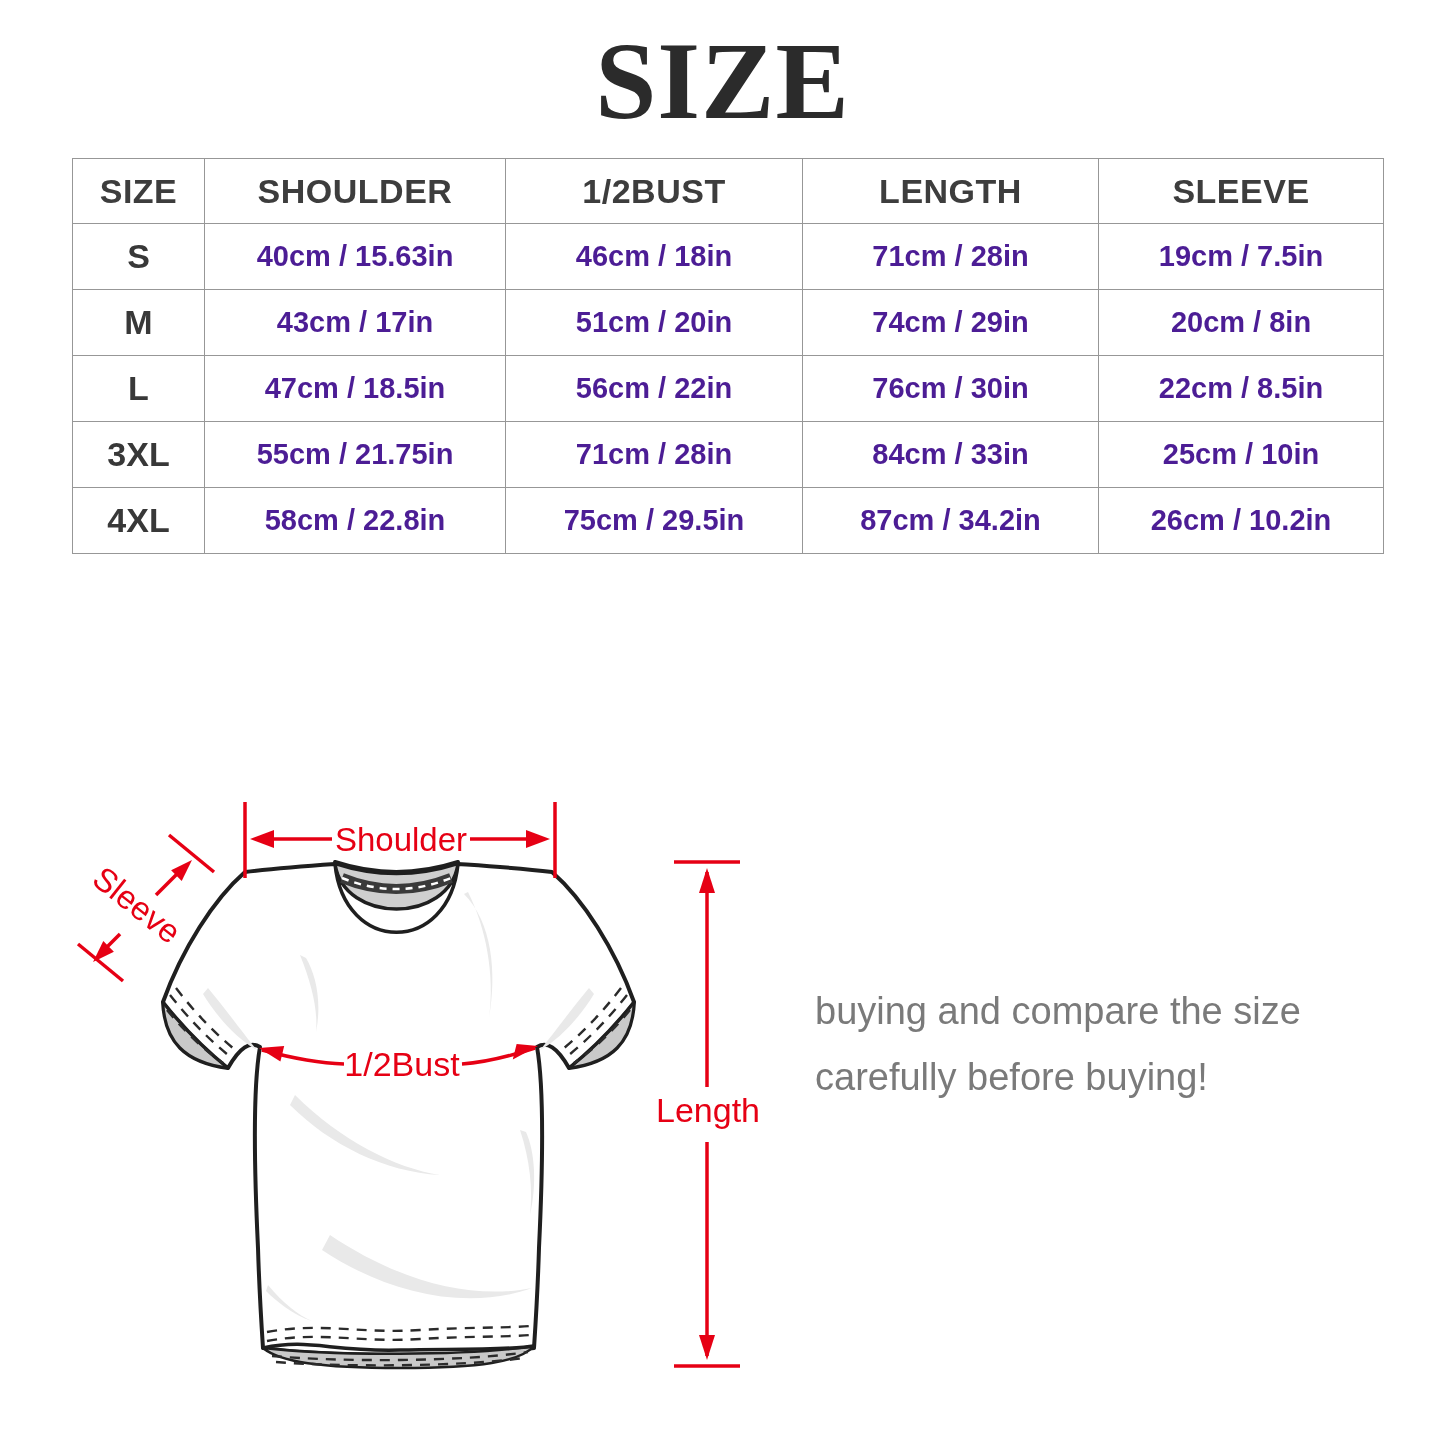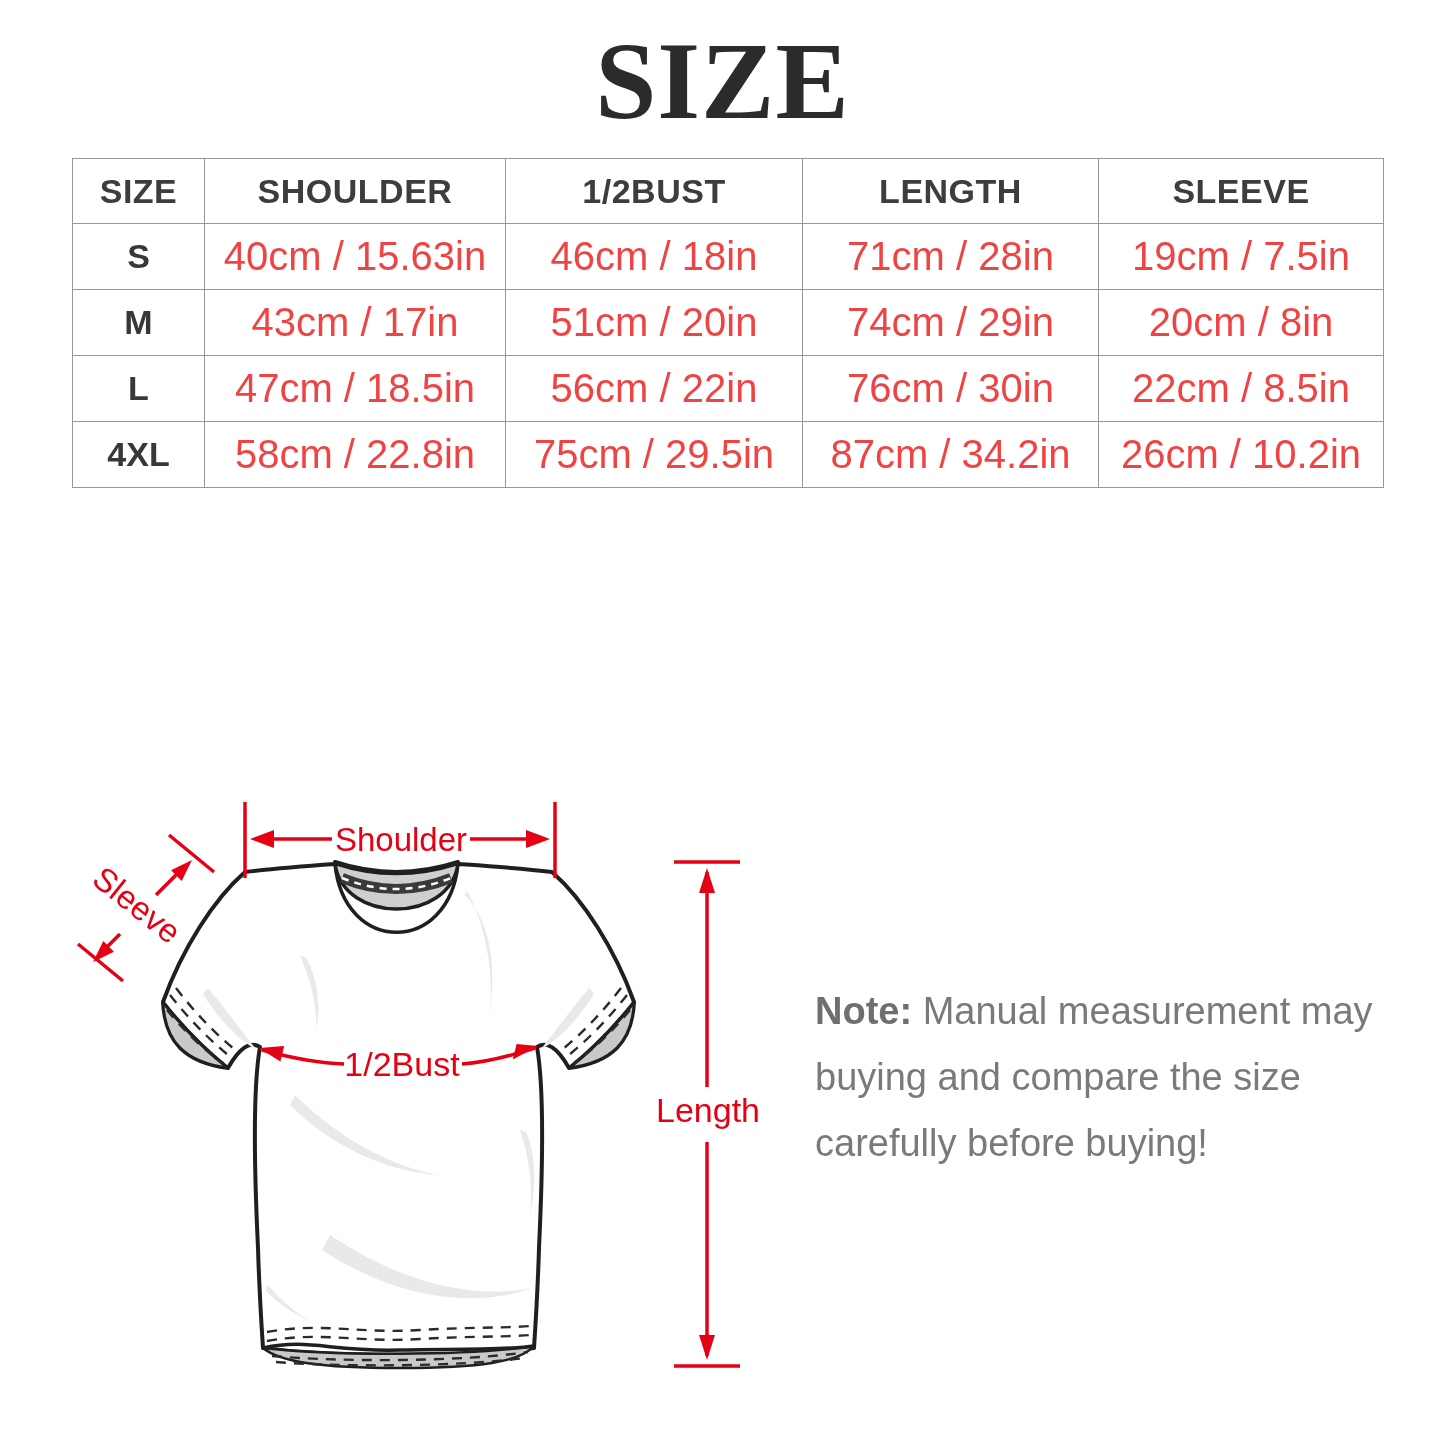--- a/index.html
+++ b/index.html
@@ -19,21 +19,21 @@
     border-collapse:collapse;table-layout:fixed;
   }
   table.size-table th,table.size-table td{
     border:1.5px solid #979797;text-align:center;vertical-align:middle;padding:0;
   }
   table.size-table th{
     height:64px;font-size:34px;font-weight:bold;color:#3d3d3d;letter-spacing:0.5px;
   }
   table.size-table td{height:65px;}
   td.c-size{font-size:34px;font-weight:bold;color:#383838;}
-  td.c-val{font-size:40px;font-weight:normal;color:#ef4444;}
+  td.c-val{font-size:29px;font-weight:bold;color:#4c1d95;}
   table.size-table th:nth-child(1){width:131px;}
   table.size-table th:nth-child(2){width:300px;}
   table.size-table th:nth-child(3){width:296px;}
   table.size-table th:nth-child(4){width:295px;}
   table.size-table th:nth-child(5){width:284px;}
   
   .diagram-svg{position:absolute;left:55px;top:780px;width:710px;height:665px;}
   .outline{fill:none;stroke:#1f1f1f;stroke-width:4;stroke-linejoin:round;stroke-linecap:round;}
   .silhouette{fill:#ffffff;stroke:#1f1f1f;stroke-width:4;stroke-linejoin:round;}
   .grayfill{fill:#c9c9c9;stroke:#1f1f1f;stroke-width:2.5;stroke-linejoin:round;}
@@ -82,20 +82,27 @@
           <td class="c-val">51cm / 20in</td>
           <td class="c-val">74cm / 29in</td>
           <td class="c-val">20cm / 8in</td>
         </tr>
         <tr>
           <td class="c-size">L</td>
           <td class="c-val">47cm / 18.5in</td>
           <td class="c-val">56cm / 22in</td>
           <td class="c-val">76cm / 30in</td>
           <td class="c-val">22cm / 8.5in</td>
+        </tr>
+        <tr>
+          <td class="c-size">3XL</td>
+          <td class="c-val">55cm / 21.75in</td>
+          <td class="c-val">71cm / 28in</td>
+          <td class="c-val">84cm / 33in</td>
+          <td class="c-val">25cm / 10in</td>
         </tr>
         <tr>
           <td class="c-size">4XL</td>
           <td class="c-val">58cm / 22.8in</td>
           <td class="c-val">75cm / 29.5in</td>
           <td class="c-val">87cm / 34.2in</td>
           <td class="c-val">26cm / 10.2in</td>
         </tr>
       </tbody>
   </table>
@@ -188,18 +195,17 @@
       <path class="dim" d="M674,1366 L740,1366"></path>
       <path class="dim" d="M707,872 L707,1087"></path>
       <path class="dim" d="M707,1142 L707,1356"></path>
       <polygon class="dimhead" points="707,868 699,893 715,893"></polygon>
       <polygon class="dimhead" points="707,1360 699,1335 715,1335"></polygon>
       <text class="dimtext" x="708" y="1122" style="font-size:34px">Length</text>
     </g>
   </svg>
 
   <div class="note">
-    <p class="note-line"><span class="note-label">Note:</span> <span>Manual measurement may</span></p>
       <p class="note-line">buying and compare the size</p>
       <p class="note-line">carefully before buying!</p>
     </div>
 
 </div>
 
 </body></html>

